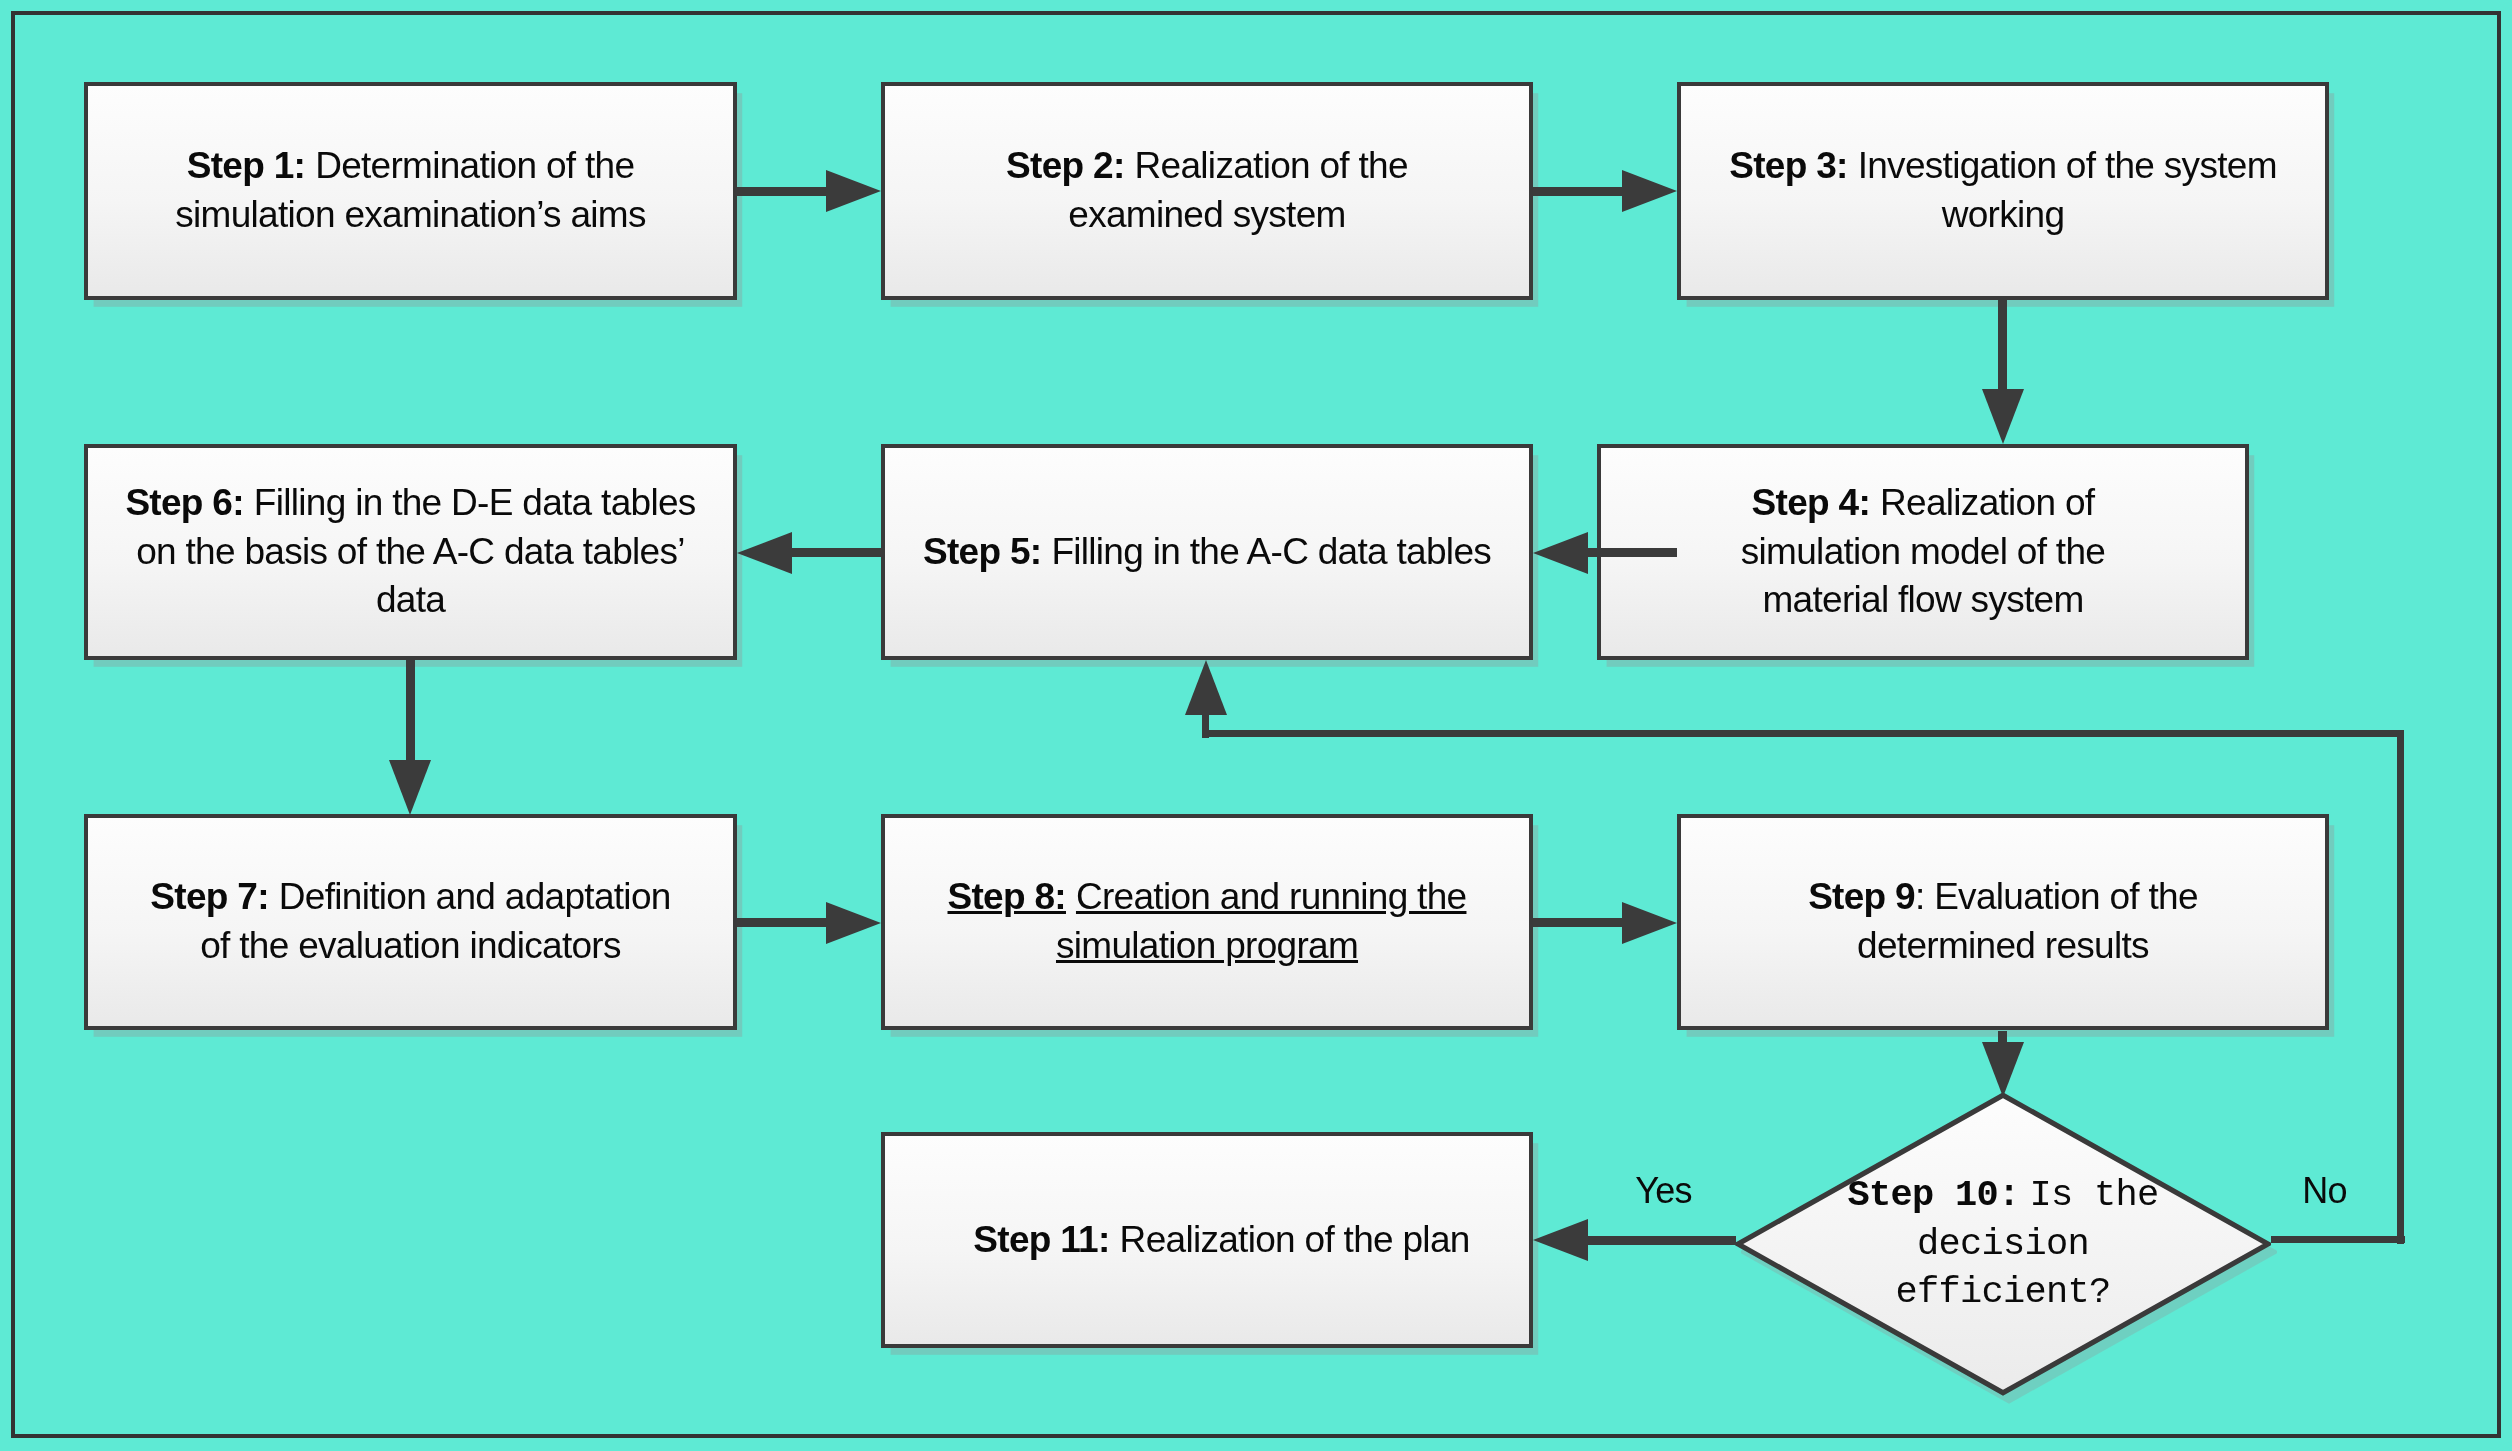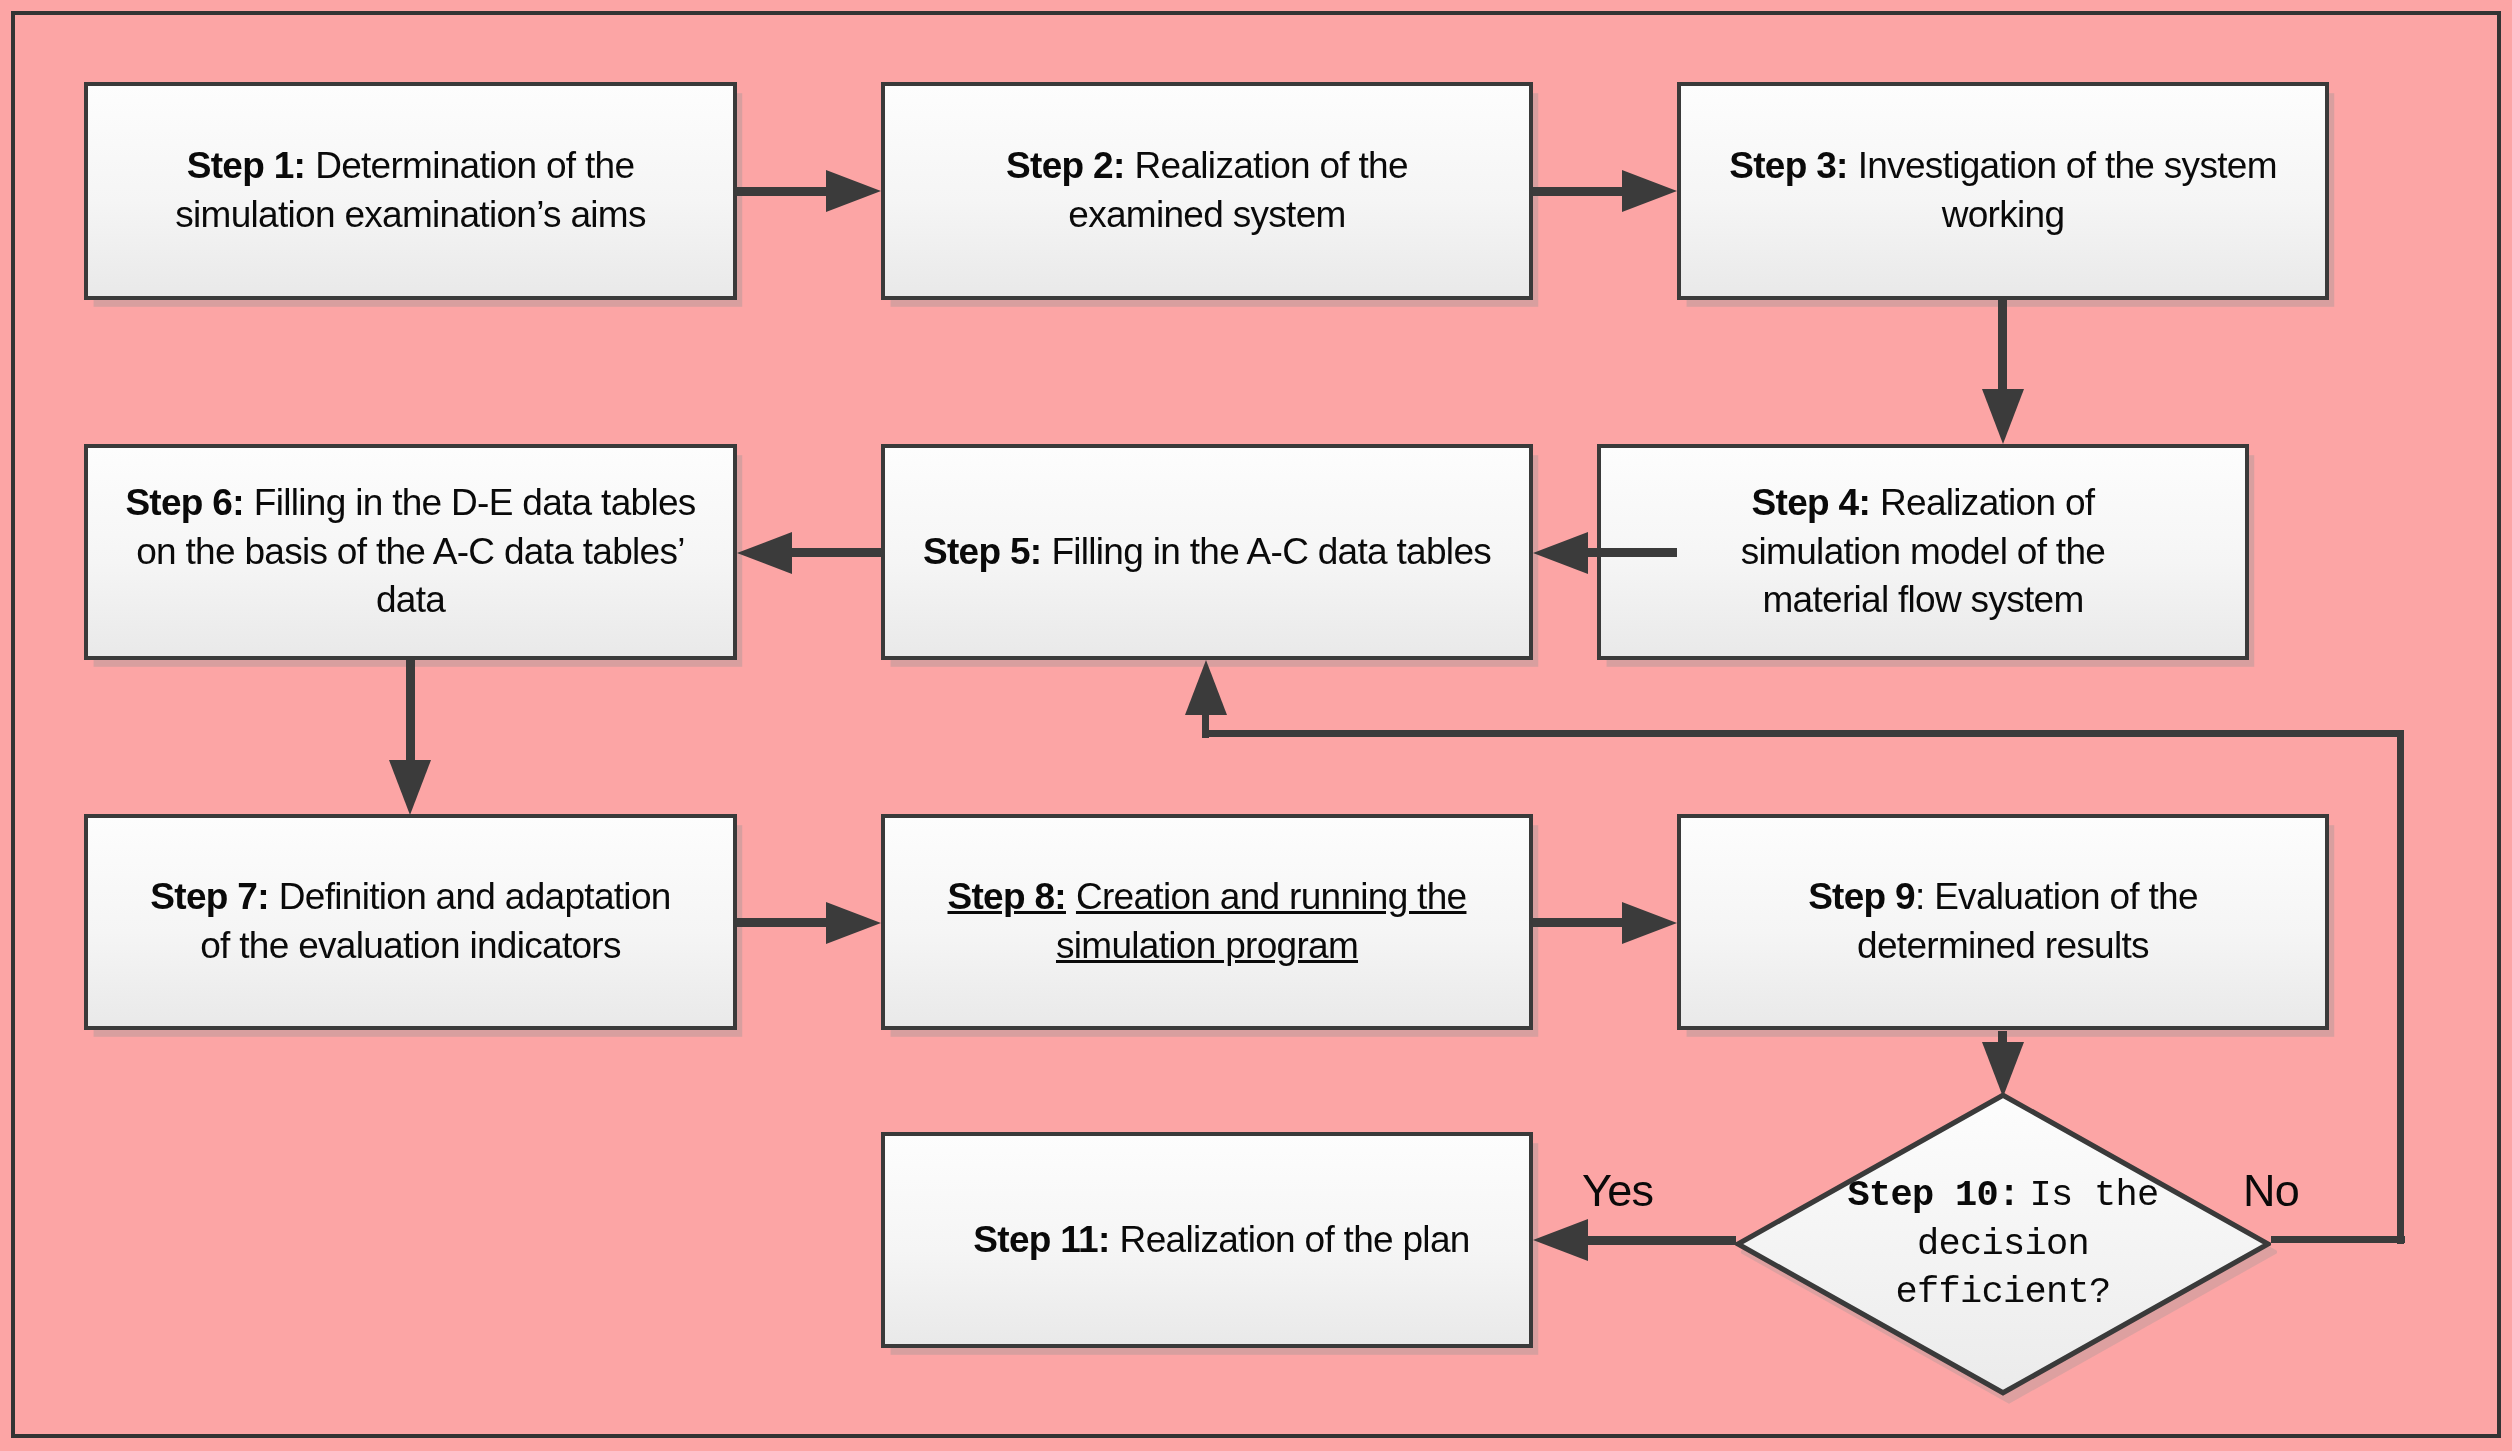--- a/index.html
+++ b/index.html
@@ -1,16 +1,16 @@
 <!DOCTYPE html>
 <html style="font-size:12px"><head>
 <meta charset="utf-8">
 <style>
   html,body{margin:0;padding:0;width:2512px;height:1451px;overflow:hidden;background:#ffffff;}
-  .stage{position:relative;width:2512px;height:1451px;background:#fca5a5;
+  .stage{position:relative;width:2512px;height:1451px;background:#5eead4;
          font-family:"Liberation Sans",sans-serif;color:#0a0a0a;}
   .frame{position:absolute;left:11px;top:11px;width:2490px;height:1427px;
          border:4.4px solid #333333;box-sizing:border-box;}
 
   
   .node{position:absolute;box-sizing:border-box;border:4.4px solid #3a3a3a;
         background:linear-gradient(180deg,#fdfdfd 0%,#f5f5f5 55%,#e9e9e9 100%);
         box-shadow:7.4px 9px 0 -2.2px rgba(150,150,150,0.35);
         display:flex;align-items:center;justify-content:center;text-align:center;
         font-size:37px;line-height:1.32;letter-spacing:-0.7px;}
@@ -42,21 +42,21 @@
 
   
   .hline,.vline{position:absolute;background:#3b3b3b;}
   .tri{position:absolute;width:0;height:0;}
   .tri.right{border-top:21px solid transparent;border-bottom:21px solid transparent;border-left:55px solid #3b3b3b;}
   .tri.left {border-top:21px solid transparent;border-bottom:21px solid transparent;border-right:55px solid #3b3b3b;}
   .tri.down {border-left:21px solid transparent;border-right:21px solid transparent;border-top:55px solid #3b3b3b;}
   .tri.up   {border-left:21px solid transparent;border-right:21px solid transparent;border-bottom:55px solid #3b3b3b;}
 
   .branch-label{position:absolute;width:163px;height:46px;line-height:46px;
-        text-align:left;font-size:45px;letter-spacing:-0.7px;}
+        text-align:center;font-size:36px;letter-spacing:-0.7px;}
 </style>
 </head>
 <body>
 
 <div class="stage">
   <div class="frame"></div>
 
   <div class="node s1">
     <div class="txt w760"><span class="lbl">Step 1:</span><span>Determination of the simulation examination’s aims</span></div>
   </div>

